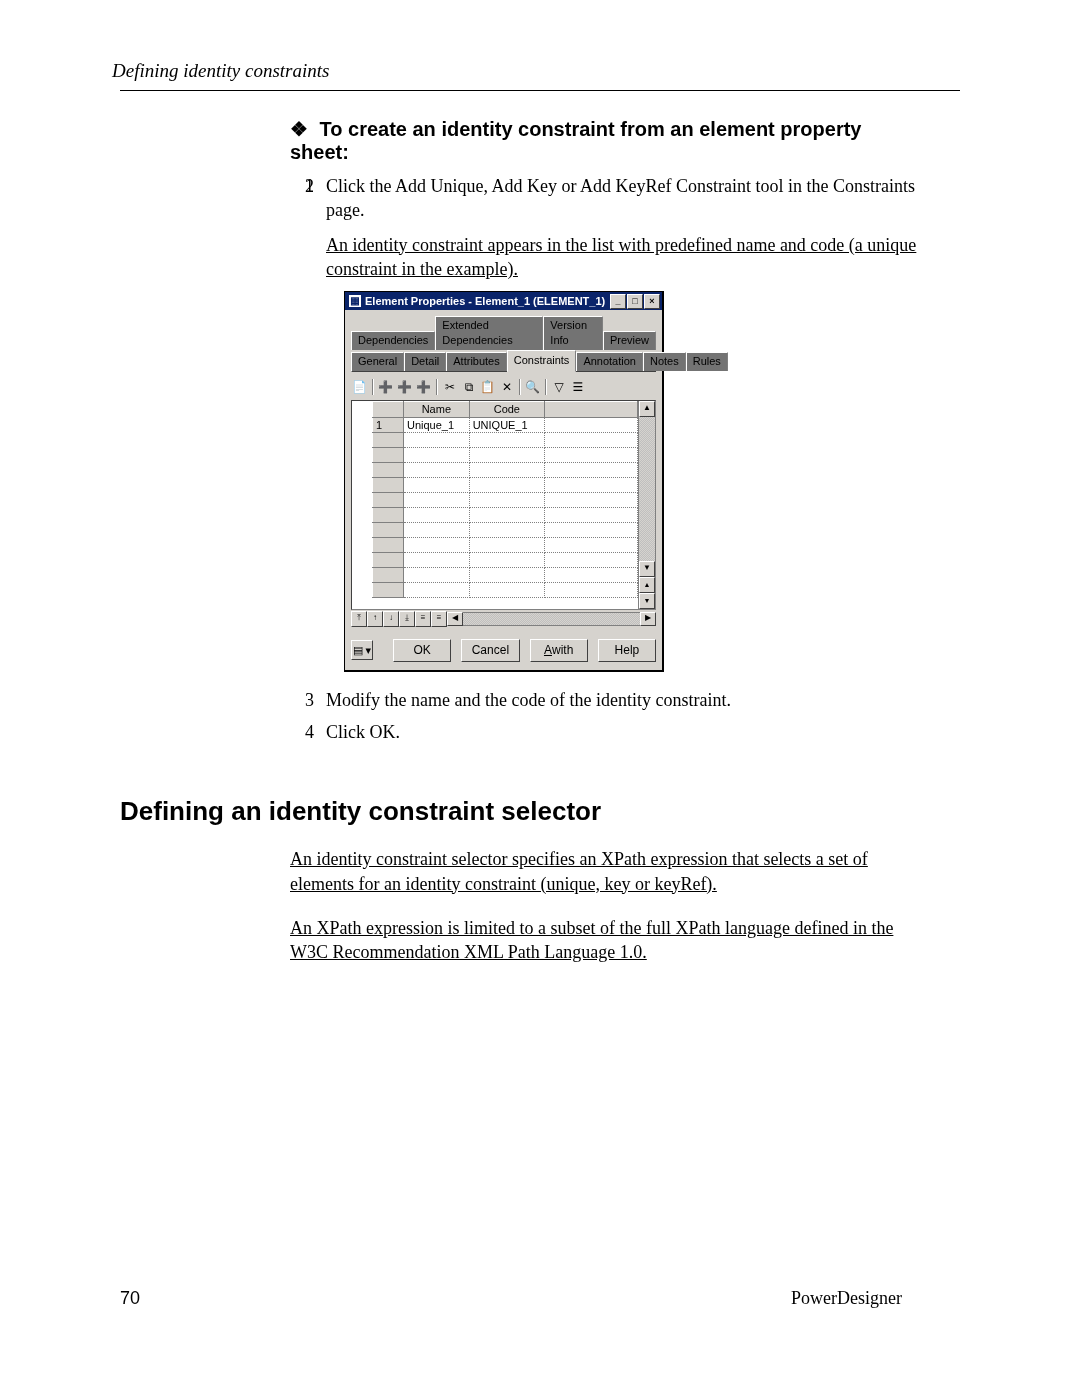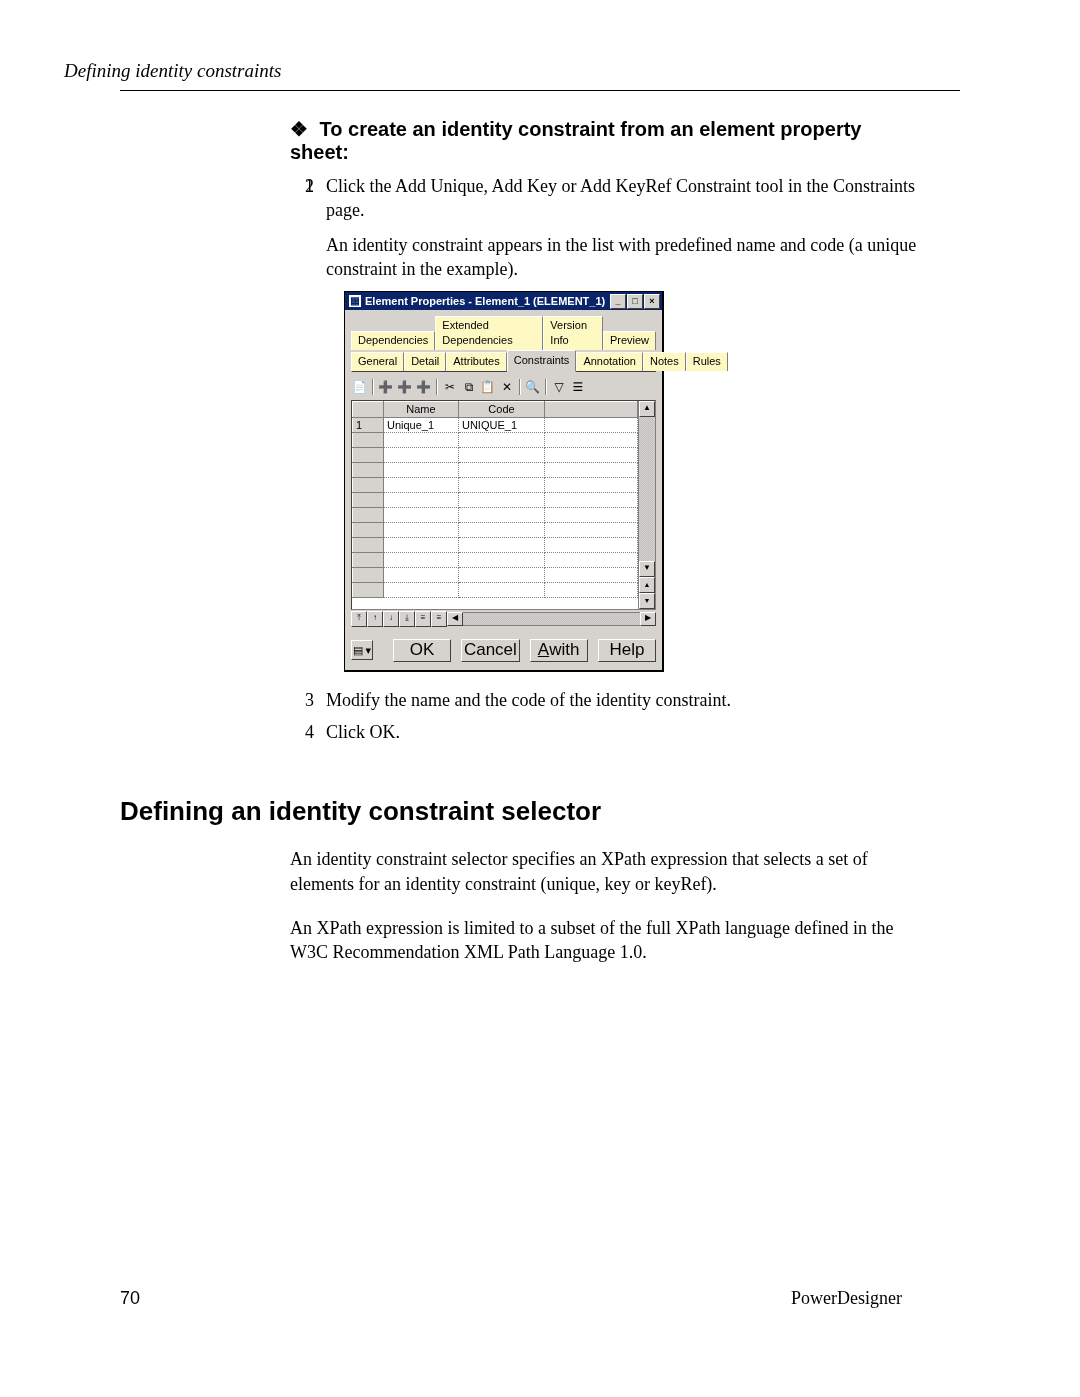--- a/index.html
+++ b/index.html
@@ -10,21 +10,21 @@
     background: #fff;
   }
   .page {
     width: 1080px;
     height: 1397px;
     position: relative;
     box-sizing: border-box;
     padding: 60px 0 0 0;
   }
   .header {
-    padding: 0 120px 6px 64px;
+    padding: 0 120px 6px 112px;
     font-style: italic;
     font-size: 19px;
   }
   .hr {
     margin: 2px 120px 26px 120px;
     border: none;
     border-top: 1.5px solid #000;
   }
   .content {
     padding: 0 160px 0 0;
@@ -56,20 +56,21 @@
   ol.steps li .num {
     position: absolute;
     left: 0;
     top: 0;
     width: 24px;
     text-align: right;
   }
   .para {
     margin: 20px 0 10px 0;
     line-height: 1.35;
+    text-decoration: underline;
   }
   .section-title {
     font-family: Arial, Helvetica, sans-serif;
     font-weight: bold;
     font-size: 26px;
     margin: 52px 0 16px 120px;
   }
   .footer {
     position: absolute;
     bottom: 88px;
@@ -131,21 +132,21 @@
     display: inline-flex;
     align-items: center;
     justify-content: center;
     color: #000;
     font-weight: bold;
     line-height: 1;
   }
   .tabs-area { padding: 6px 6px 4px 6px; }
   .tab-row { display: flex; align-items: flex-end; margin-bottom: -1px; }
   .tab {
-    background: #fef9c3;
+    background: #737373;
     border: 1px solid #808080;
     border-bottom: none;
     border-top-color: #fff;
     border-left-color: #fff;
     padding: 1px 6px 2px 6px;
     margin-right: 0px;
     font-size: 11px;
     position: relative;
   }
   .tab.active {
@@ -179,21 +180,21 @@
   .tb-sep { width: 1px; height: 16px; background: #808080; margin: 0 2px; border-right: 1px solid #fff; }
   .grid-wrap {
     border: 1px solid #808080;
     border-top-color: #404040;
     border-left-color: #404040;
     background: #fff;
     position: relative;
     height: 208px;
     display: flex;
   }
-  .grid-main { flex: 1; overflow: hidden; }
+  .grid-main { flex: 1; overflow: hidden; padding-left: 20px; }
   .grid-scroll {
     width: 16px;
     background: #d6d3ce;
     border-left: 1px solid #808080;
     display: flex;
     flex-direction: column;
   }
   .sb-btn {
     height: 14px;
     border: 1px solid #fff;
@@ -267,21 +268,21 @@
     align-items: center;
     gap: 10px;
     padding: 8px 6px 8px 6px;
   }
   .dlg-btn {
     width: 62px; height: 21px;
     border: 1px solid #fff;
     border-right-color: #404040;
     border-bottom-color: #404040;
     background: #d6d3ce;
-    font-size: 17px;
+    font-size: 12px;
     display: inline-flex;
     align-items: center; justify-content: center;
   }
   .menu-btn {
     width: 22px; height: 18px;
     border: 1px solid #fff;
     border-right-color: #404040;
     border-bottom-color: #404040;
     background: #d6d3ce;
     font-size: 11px;

